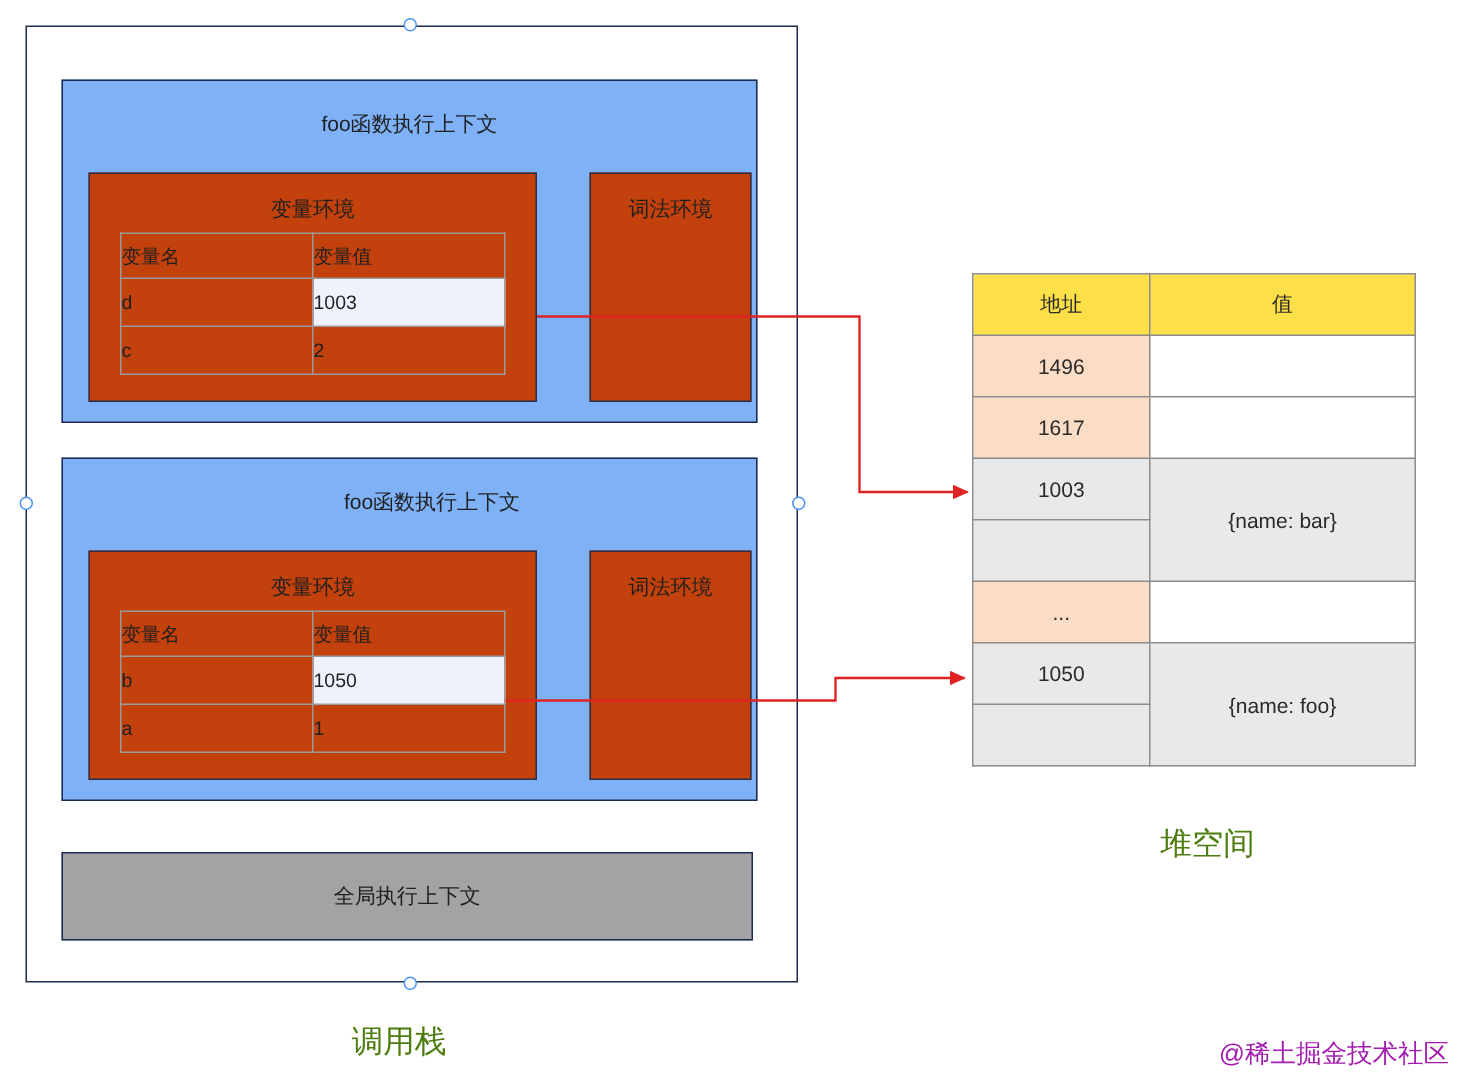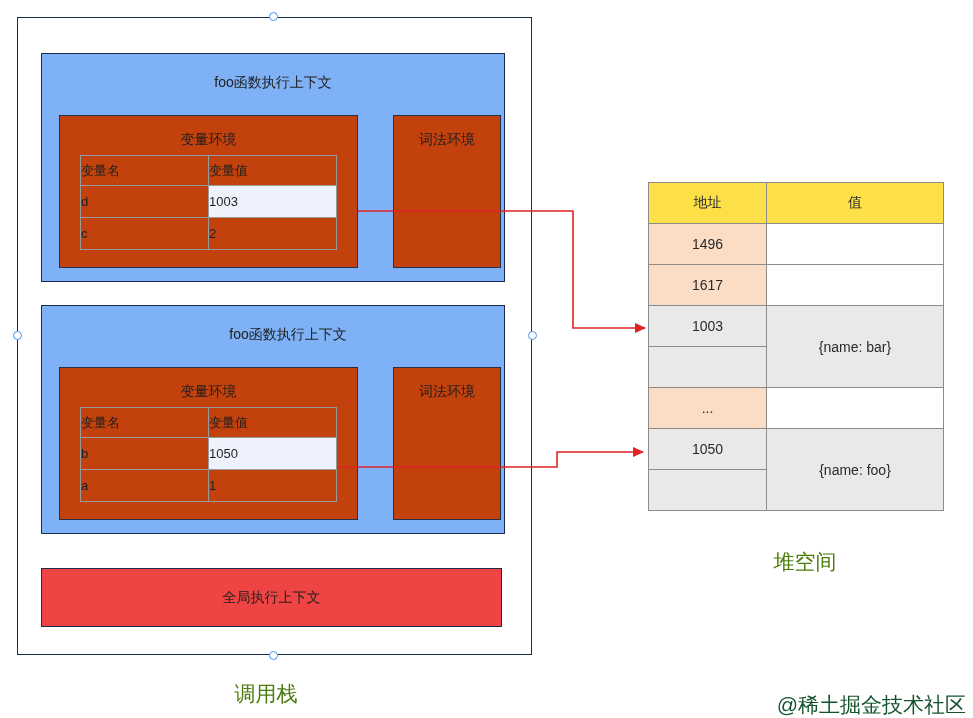--- a/index.html
+++ b/index.html
@@ -28,40 +28,40 @@
   .env-title { width:100%; text-align:center; padding-top:15px; font-size:14px; color:#1f1f1f; }
 
   table { border-collapse:collapse; }
   .var-table { left:20px; top:39px; }
   .var-table th, .var-table td { border:1px solid #9a9a9a; text-align:left;
     font-size:13px; font-weight:normal; color:#1f1f1f; padding:0; }
   .var-table th { width:128px; height:30px; }
   .var-table td { height:32px; }
   .hl { background:#eef2fc; }
 
-  .global-box { left:41px; top:568px; width:461px; height:59px; background:#ef4444;
+  .global-box { left:41px; top:568px; width:461px; height:59px; background:#a3a3a3;
     border:1.5px solid #1b2a4e; display:flex; align-items:center; justify-content:center;
     font-size:14px; }
 
   
   .heap-table { left:648px; top:182px; }
   .heap-table th, .heap-table td { border:1px solid #8c8c8c; text-align:center;
     padding:0; font-size:14px; font-weight:normal; color:#2a2a2a; }
   .heap-table th { background:#fde047; height:41px; }
   .heap-table .col-addr { width:118px; }
   .heap-table .col-val { width:177px; }
   .heap-table td { height:41px; }
   .peach { background:#fbdcc5; }
   .grayc { background:#e9e9e9; }
 
   .big-label { font-size:21px; color:#4d7c0f; text-align:center; width:220px; }
   .call-stack-label { left:156px; top:680px; }
   .heap-label { left:695px; top:548px; }
 
-  .watermark { right:7px; top:691px; font-size:21px; color:#14532d; }
+  .watermark { right:7px; top:691px; font-size:17px; color:#a21caf; }
 
   .arrow-layer { left:0; top:0; width:973px; height:718px; z-index:15; pointer-events:none; }
 </style>
 </head>
 <body>
 
 <div class="abs outer-box"></div>
 <div class="abs handle" style="left:269px; top:12px;"></div>
 <div class="abs handle" style="left:269px; top:651px;"></div>
 <div class="abs handle" style="left:13px;  top:331px;"></div>

